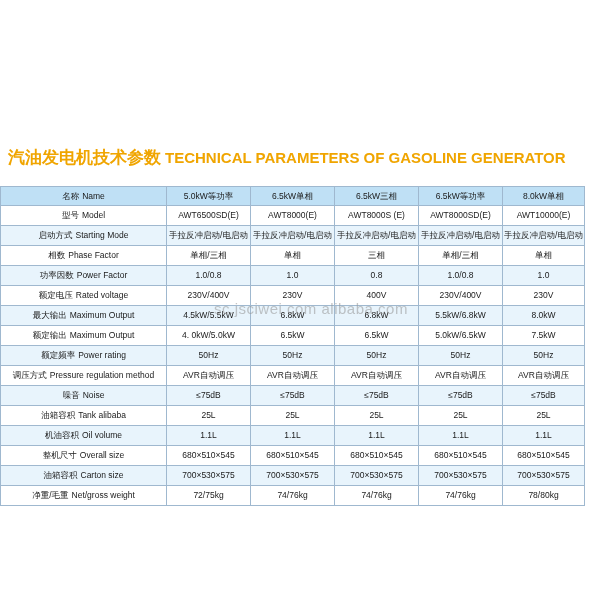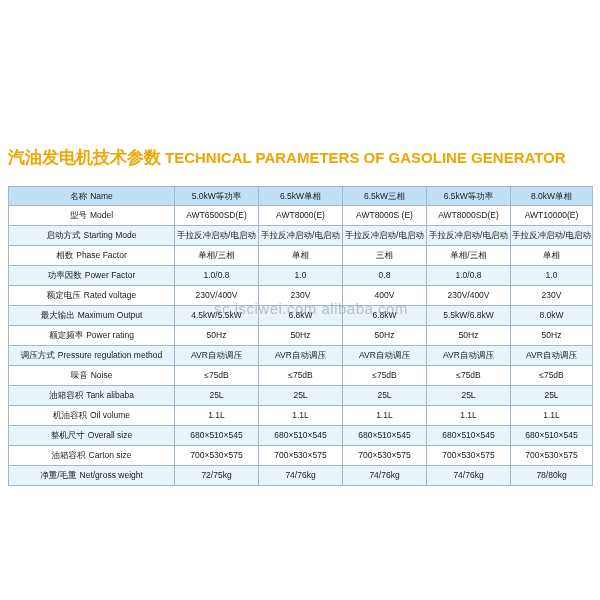--- a/index.html
+++ b/index.html
@@ -35,21 +35,21 @@
   }
   .title-en {
     font-size: 15px;
     font-weight: bold;
     color: #f0a500;
     letter-spacing: 0px;
     margin-left: 4px;
   }
   table.spec {
     position: absolute;
-    left: 8px;
+    left: 0;
     top: 186px;
     width: 584px;
     border-collapse: collapse;
     table-layout: fixed;
     font-size: 8.5px;
     color: #1a1a1a;
   }
   table.spec th, table.spec td {
     border: 1px solid #9fb8cf;
     padding: 0;
@@ -167,20 +167,28 @@
       </tr>
       <tr>
         <td class="label"><span class="lbl-cn">最大输出</span><span class="lbl-en">Maximum Output</span></td>
         <td>4.5kW/5.5kW</td>
         <td>6.8kW</td>
         <td>6.8kW</td>
         <td>5.5kW/6.8kW</td>
         <td>8.0kW</td>
       </tr>
       <tr>
+        <td class="label"><span class="lbl-cn">额定输出</span><span class="lbl-en">Maximum Output</span></td>
+        <td>4. 0kW/5.0kW</td>
+        <td>6.5kW</td>
+        <td>6.5kW</td>
+        <td>5.0kW/6.5kW</td>
+        <td>7.5kW</td>
+      </tr>
+      <tr>
         <td class="label"><span class="lbl-cn">额定频率</span><span class="lbl-en">Power rating</span></td>
         <td>50Hz</td>
         <td>50Hz</td>
         <td>50Hz</td>
         <td>50Hz</td>
         <td>50Hz</td>
       </tr>
       <tr>
         <td class="label"><span class="lbl-cn">调压方式</span><span class="lbl-en">Pressure regulation method</span></td>
         <td>AVR自动调压</td>

